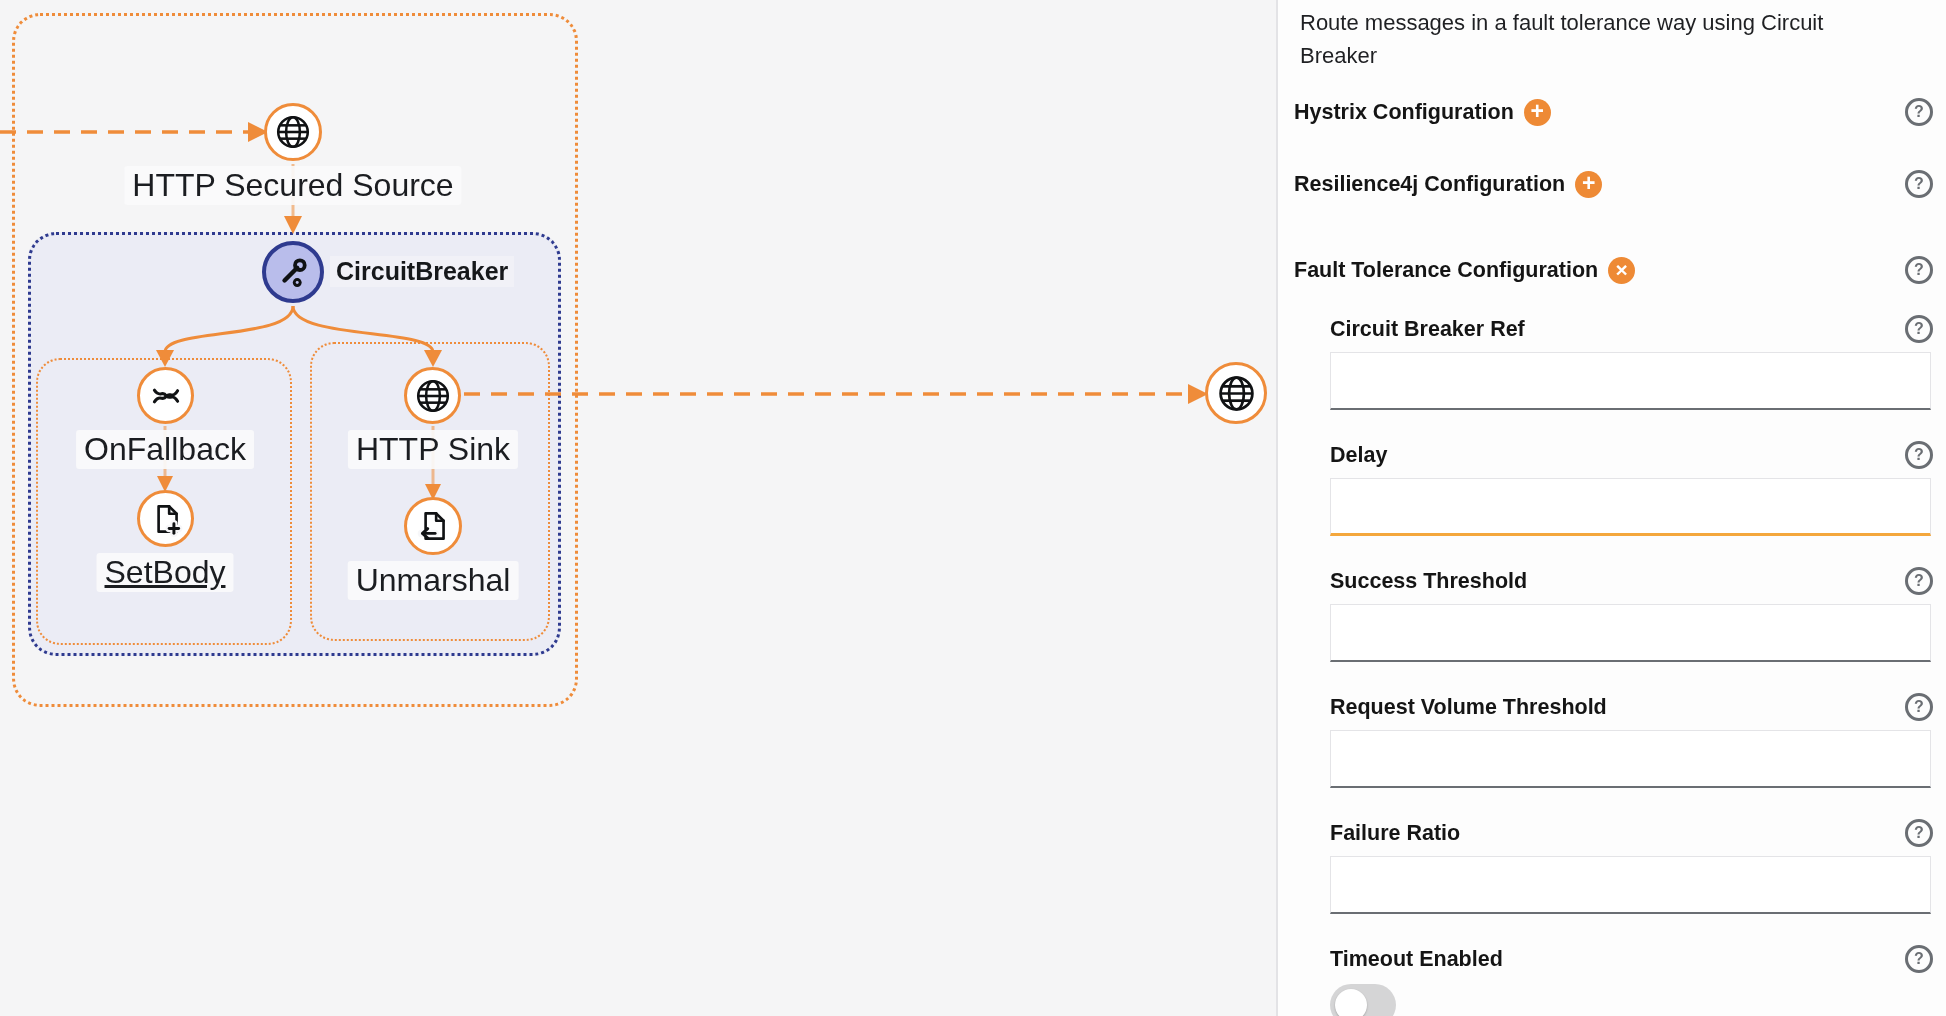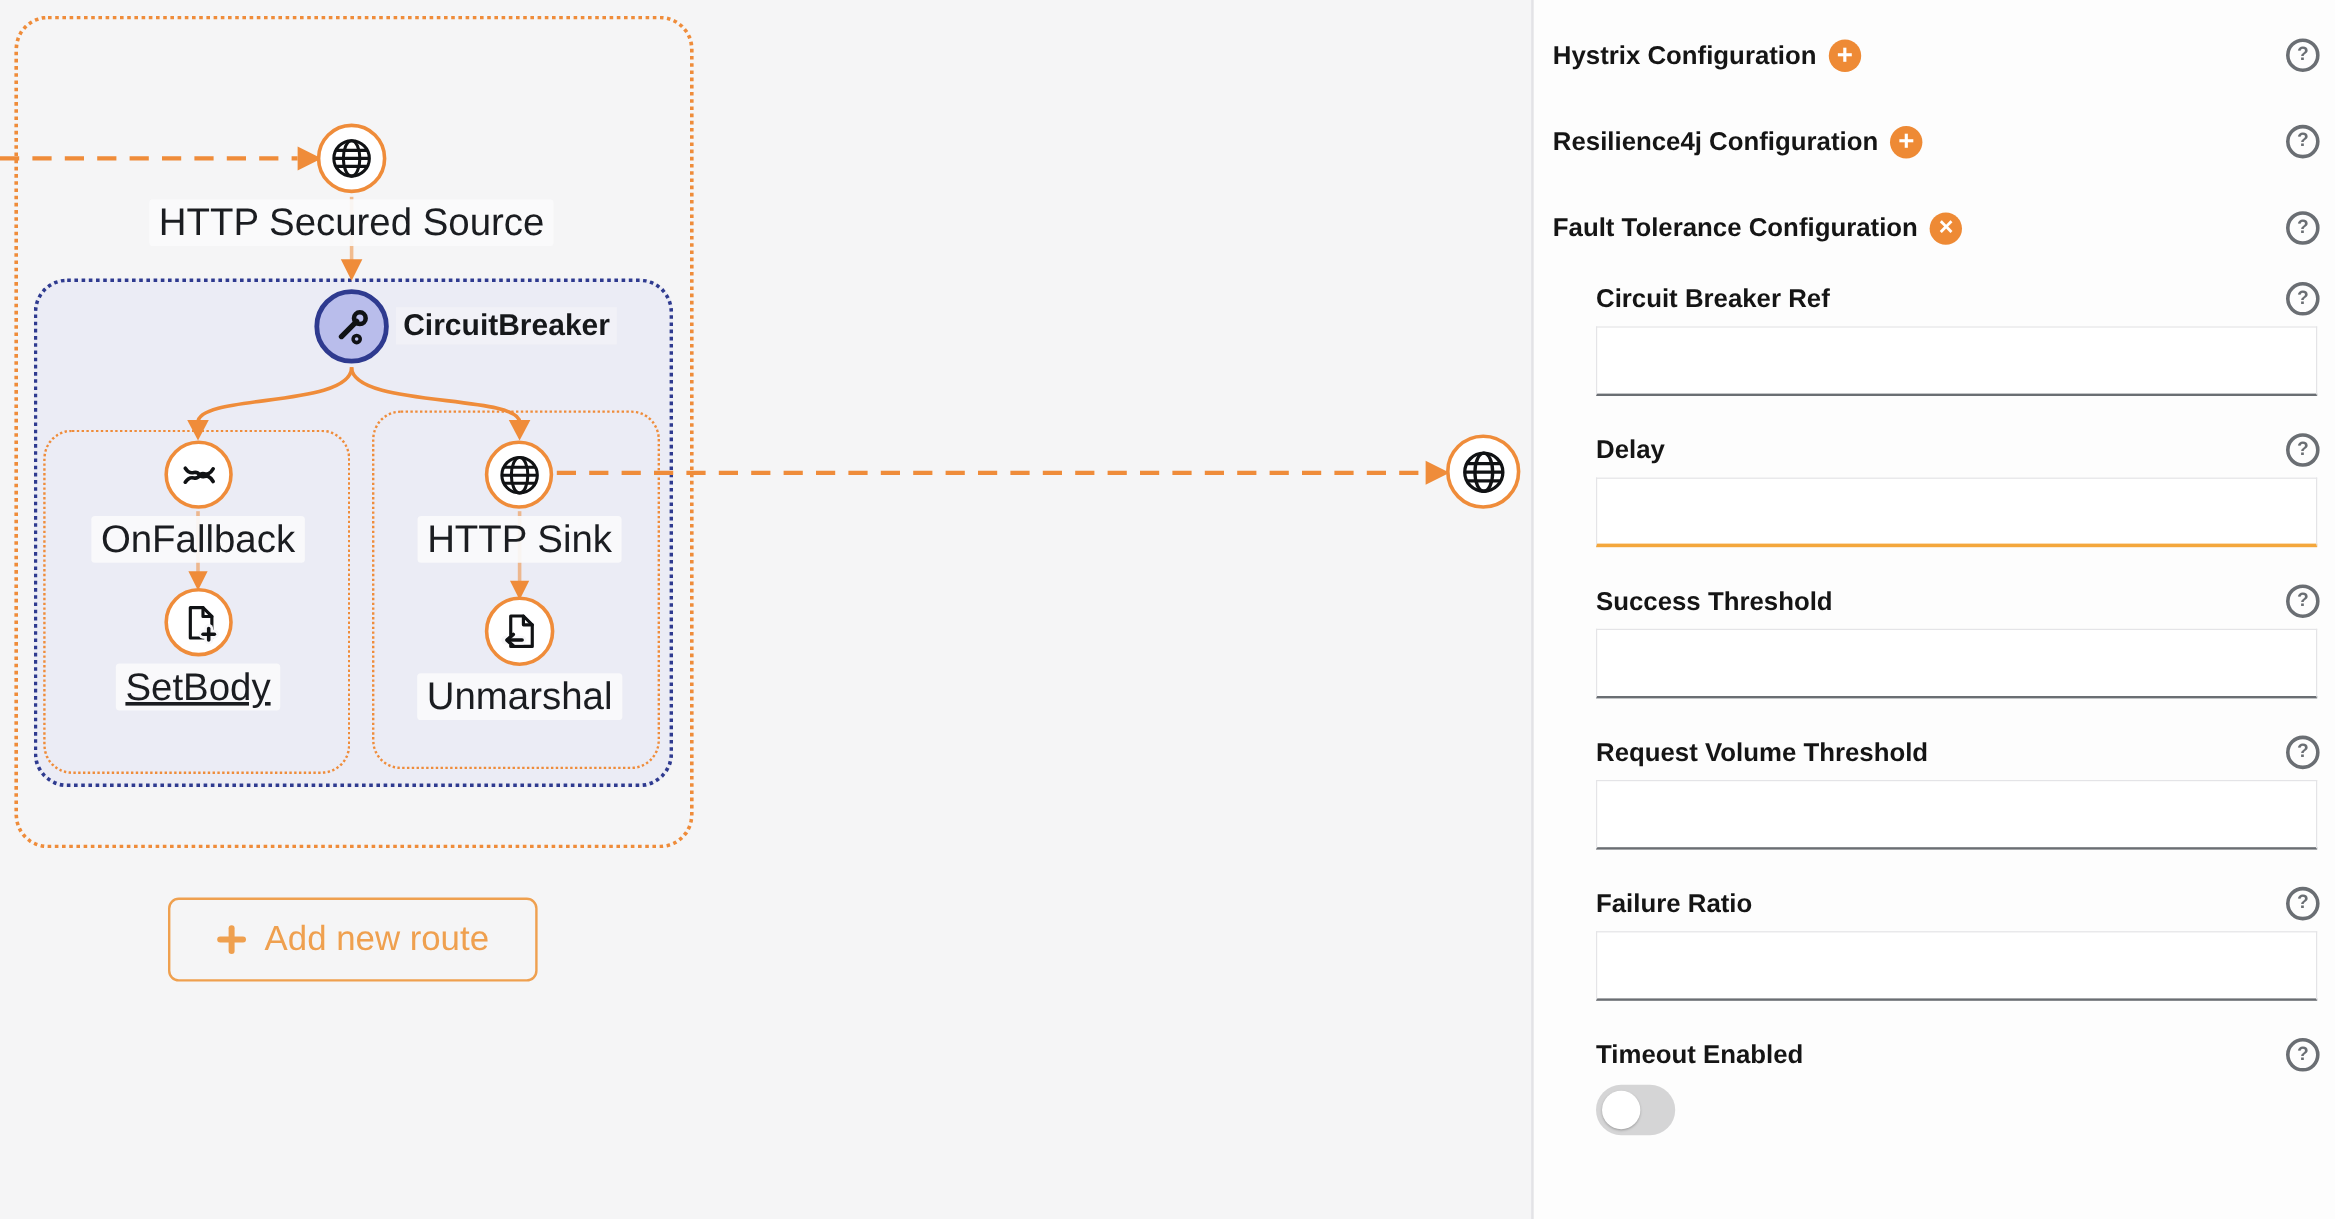--- a/index.html
+++ b/index.html
@@ -44,21 +44,21 @@
     display:flex; align-items:center; justify-content:center; gap:14px; cursor:pointer; }
 
   
   .panel { width:666px; height:1016px; background:#fdfdfd; padding:6px 0 0 16px;
     flex:none; }
   .panel-desc { width:565px; font-size:22px; line-height:33px; color:#1f2023;
     margin-left:6px; }
 
   .section-row { display:flex; align-items:center; height:36px; margin-right:11px; }
   .section-row.s1 { margin-top:22px; } .section-row.s2 { margin-top:36px; }
-  .section-row.s3 { margin-top:36px; }
+  .section-row.s3 { margin-top:50px; }
   .section-label { font-size:21.5px; font-weight:bold; color:#151515; }
   .round-btn { width:27px; height:27px; border-radius:50%; background:#ee8a35;
     color:#fff; border:none; margin-left:10px; display:flex; align-items:center;
     justify-content:center; font-weight:bold; cursor:pointer; flex:none;
     font-family:"Liberation Sans",sans-serif; }
   .round-btn.add { font-size:23px; line-height:1; padding-bottom:2px; }
   .round-btn.remove { font-size:21px; line-height:1; padding-bottom:2px; }
   .spacer { flex:1; }
   .help-btn { width:28px; height:28px; border-radius:50%; background:transparent;
     border:3px solid #6a6e73; color:#6a6e73; font-size:16px; font-weight:bold;
@@ -204,35 +204,25 @@
         <svg width="43" height="43" viewBox="0 0 36 36" fill="none" stroke="#101214" stroke-width="2.3">
           <circle cx="18" cy="18" r="13.3"></circle>
             <ellipse cx="18" cy="18" rx="6.2" ry="13.3"></ellipse>
           <line x1="6" y1="12" x2="30" y2="12"></line>
             <line x1="4.7" y1="18" x2="31.3" y2="18"></line>
             <line x1="6" y1="24" x2="30" y2="24"></line>
         </svg>
       </span>
     </div>
 
-    <button class="add-route-btn">
-      <span style="display:flex;">
-        <svg width="26" height="26" viewBox="0 0 26 26">
-          <g stroke="#efa04f" stroke-width="5" stroke-linecap="round">
-            <line x1="13" y1="3.5" x2="13" y2="22.5"></line>
-              <line x1="3.5" y1="13" x2="22.5" y2="13"></line>
-          </g>
-        </svg>
-      </span>
-      <span>Add new route</span>
-    </button>
   </div>
 
   <div class="panel">
 
+    <div class="panel-desc">Route messages in a fault tolerance way using Circuit Breaker</div>
 
     <div class="section-row s1">
       <span class="section-label">Hystrix Configuration</span>
       <button class="round-btn add">+</button>
       <span class="spacer"></span>
       <button class="help-btn">?</button>
     </div>
 
     <div class="section-row s2">
       <span class="section-label">Resilience4j Configuration</span>

